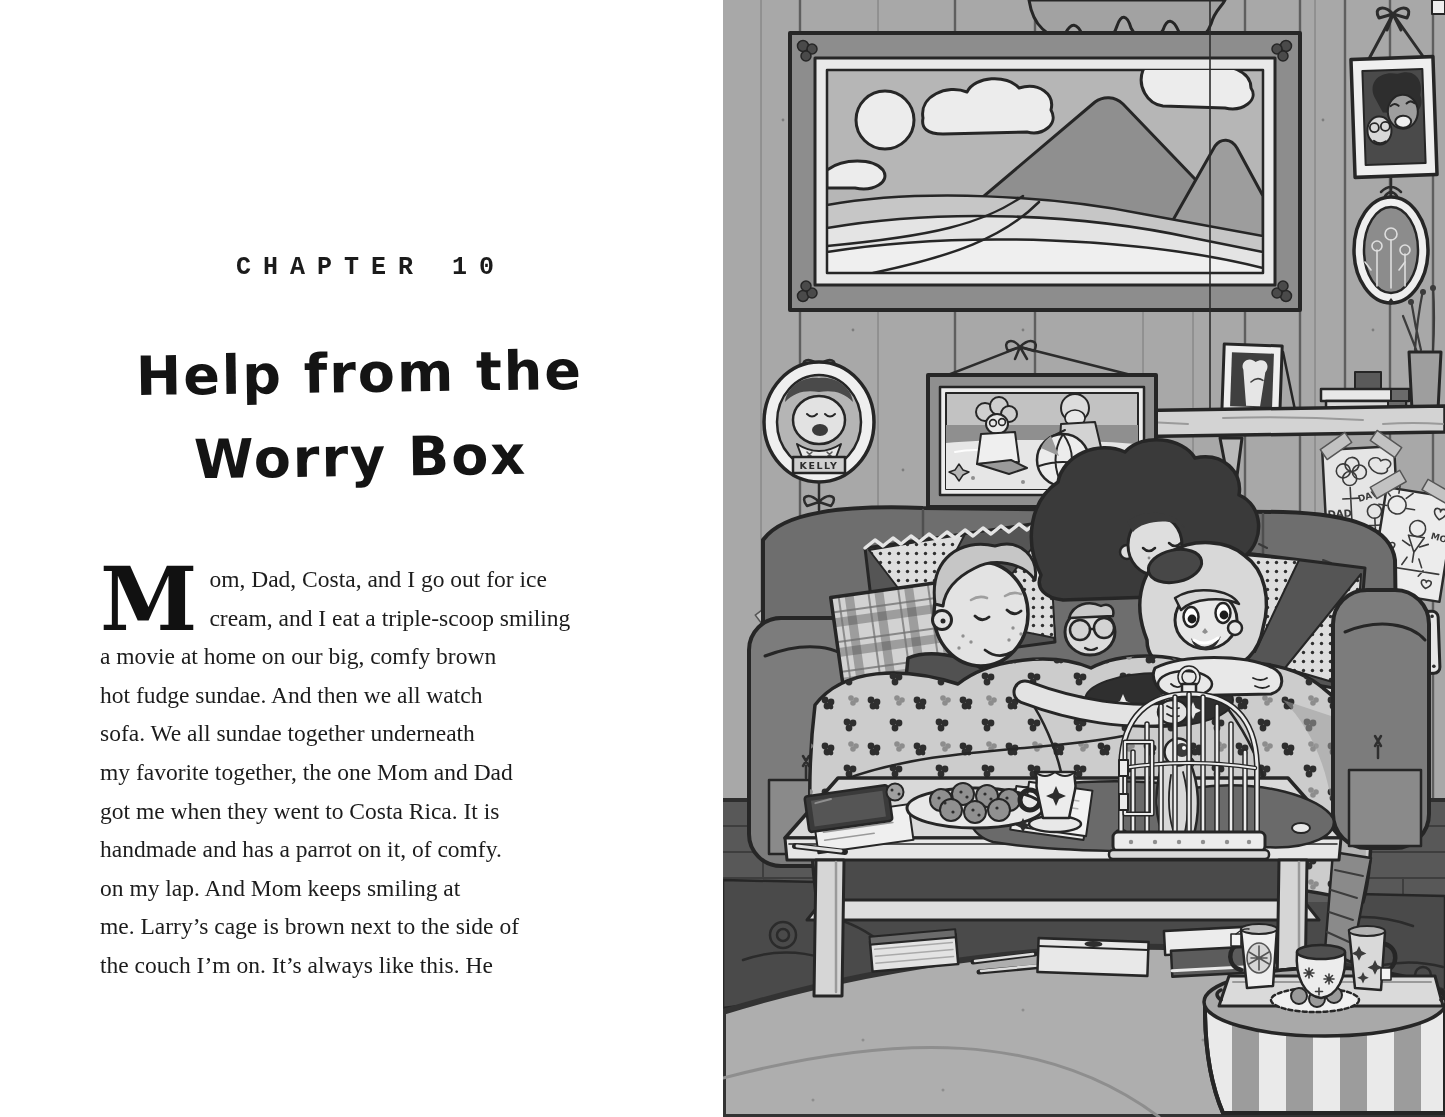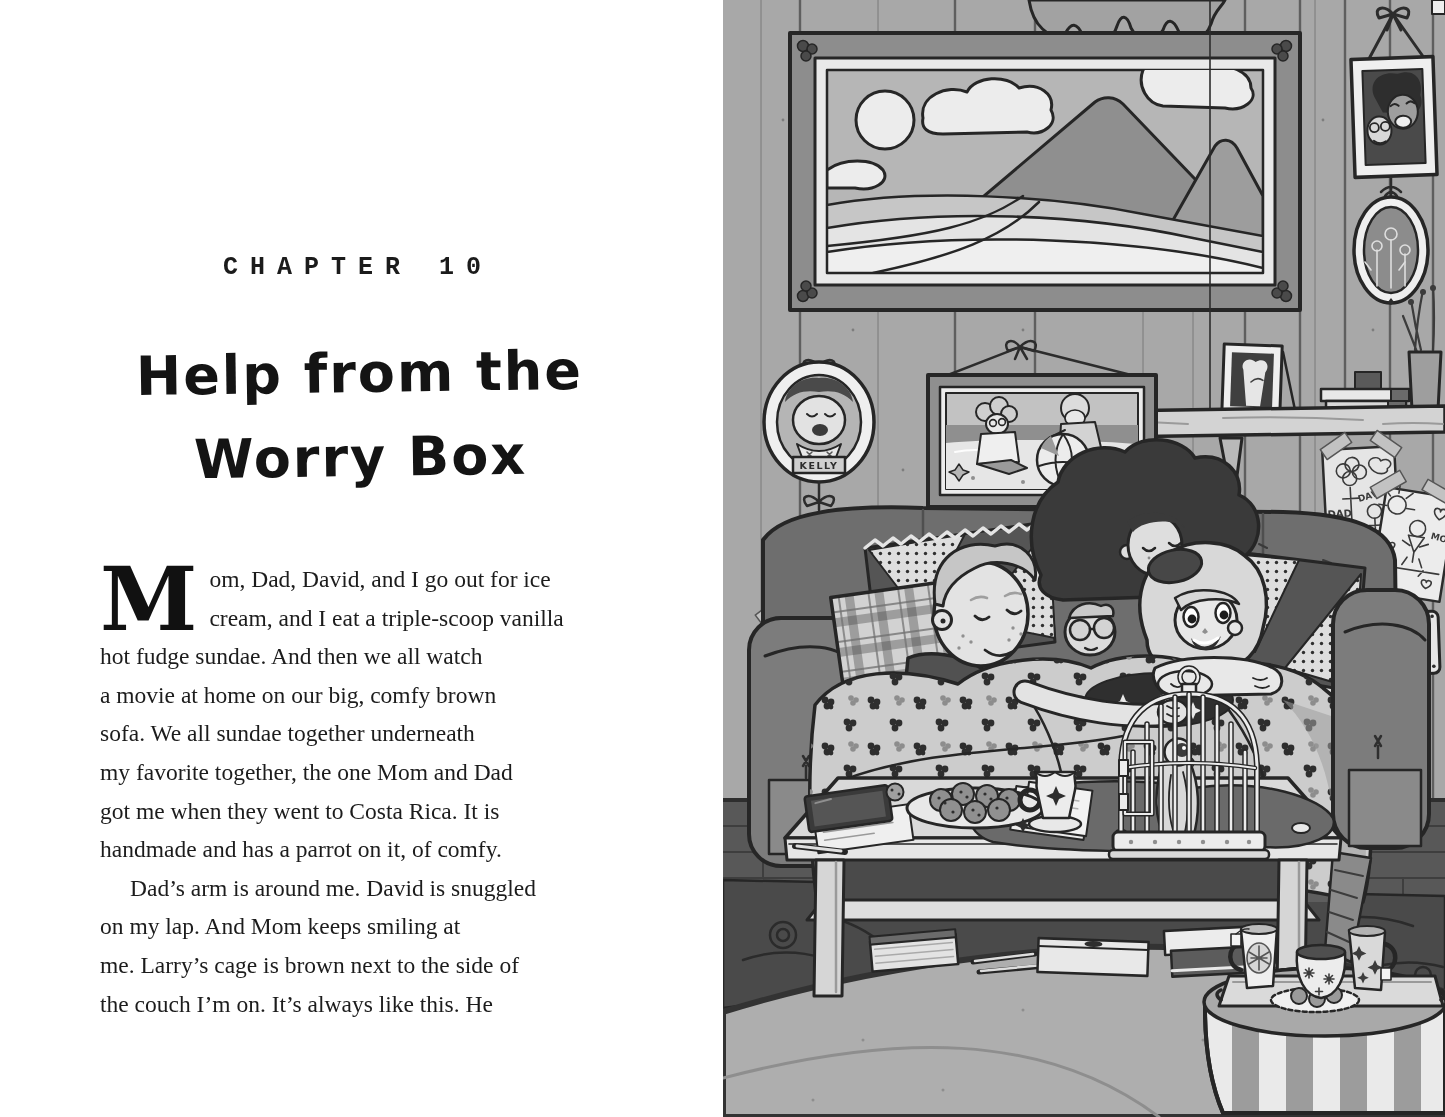--- a/index.html
+++ b/index.html
@@ -1,20 +1,20 @@
 <!DOCTYPE html>
 <html><head>
 <meta charset="utf-8">
 <style>
   html,body{margin:0;padding:0;background:#ffffff;}
   body{width:1445px;height:1117px;overflow:hidden;font-family:"Liberation Serif",serif;}
   .spread{position:relative;width:1445px;height:1117px;background:#ffffff;}
   
   .page-left{position:absolute;left:0;top:0;width:723px;height:1117px;background:#ffffff;}
-  .chapter-label{position:absolute;top:253px;left:43px;width:630px;text-align:center;
+  .chapter-label{position:absolute;top:253px;left:56px;width:630px;text-align:center;
     font-family:"Liberation Mono",monospace;font-weight:bold;font-size:25px;
     letter-spacing:12px;color:#1b1b1b;}
   .chapter-title{position:absolute;top:332px;left:30px;width:660px;text-align:center;
     font-family:"DejaVu Sans",sans-serif;font-weight:bold;font-size:54px;line-height:84px;
     color:#141414;letter-spacing:2px;transform:rotate(-0.8deg);}
   .chapter-title .t-line{display:block;}
   .body-text{position:absolute;top:560px;left:100px;width:552px;font-size:23.5px;
     line-height:38.6px;color:#1c1c1c;}
   .dropcap{float:left;font-family:"DejaVu Serif",serif;font-weight:bold;font-size:88px;
     line-height:70px;height:72px;padding:4px 12px 0 0;color:#111;}
@@ -30,29 +30,28 @@
 <div class="spread">
 
   <div class="page-left">
     <div class="chapter-label">CHAPTER 10</div>
     <div class="chapter-title">
       <span class="t-line">Help from the</span>
       <span class="t-line">Worry Box</span>
     </div>
     <div class="body-text">
       <span class="dropcap">M</span>
-      <div class="bl">om, Dad, David, and I go out for ice</div>
-      <div class="bl">cream, and I eat a triple-scoop vanilla</div>
+      <div class="bl">om, Dad, Costa, and I go out for ice</div>
+      <div class="bl">cream, and I eat a triple-scoop smiling</div>
+      <div class="bl">a movie at home on our big, comfy brown</div>
       <div class="bl">hot fudge sundae. And then we all watch</div>
-      <div class="bl">a movie at home on our big, comfy brown</div>
       <div class="bl">sofa. We all sundae together underneath</div>
       <div class="bl">my favorite together, the one Mom and Dad</div>
       <div class="bl">got me when they went to Costa Rica. It is</div>
       <div class="bl">handmade and has a parrot on it, of comfy.</div>
-      <div class="bl indent">Dad’s arm is around me. David is snuggled</div>
       <div class="bl">on my lap. And Mom keeps smiling at</div>
       <div class="bl">me. Larry’s cage is brown next to the side of</div>
       <div class="bl">the couch I’m on. It’s always like this. He</div>
     </div>
   </div>
 
   <div class="page-right">
   <svg width="722" height="1117" viewBox="0 0 722 1117" stroke-linejoin="round" stroke-linecap="round">
     <defs>
       <pattern id="clover" width="46" height="46" patternUnits="userSpaceOnUse">

